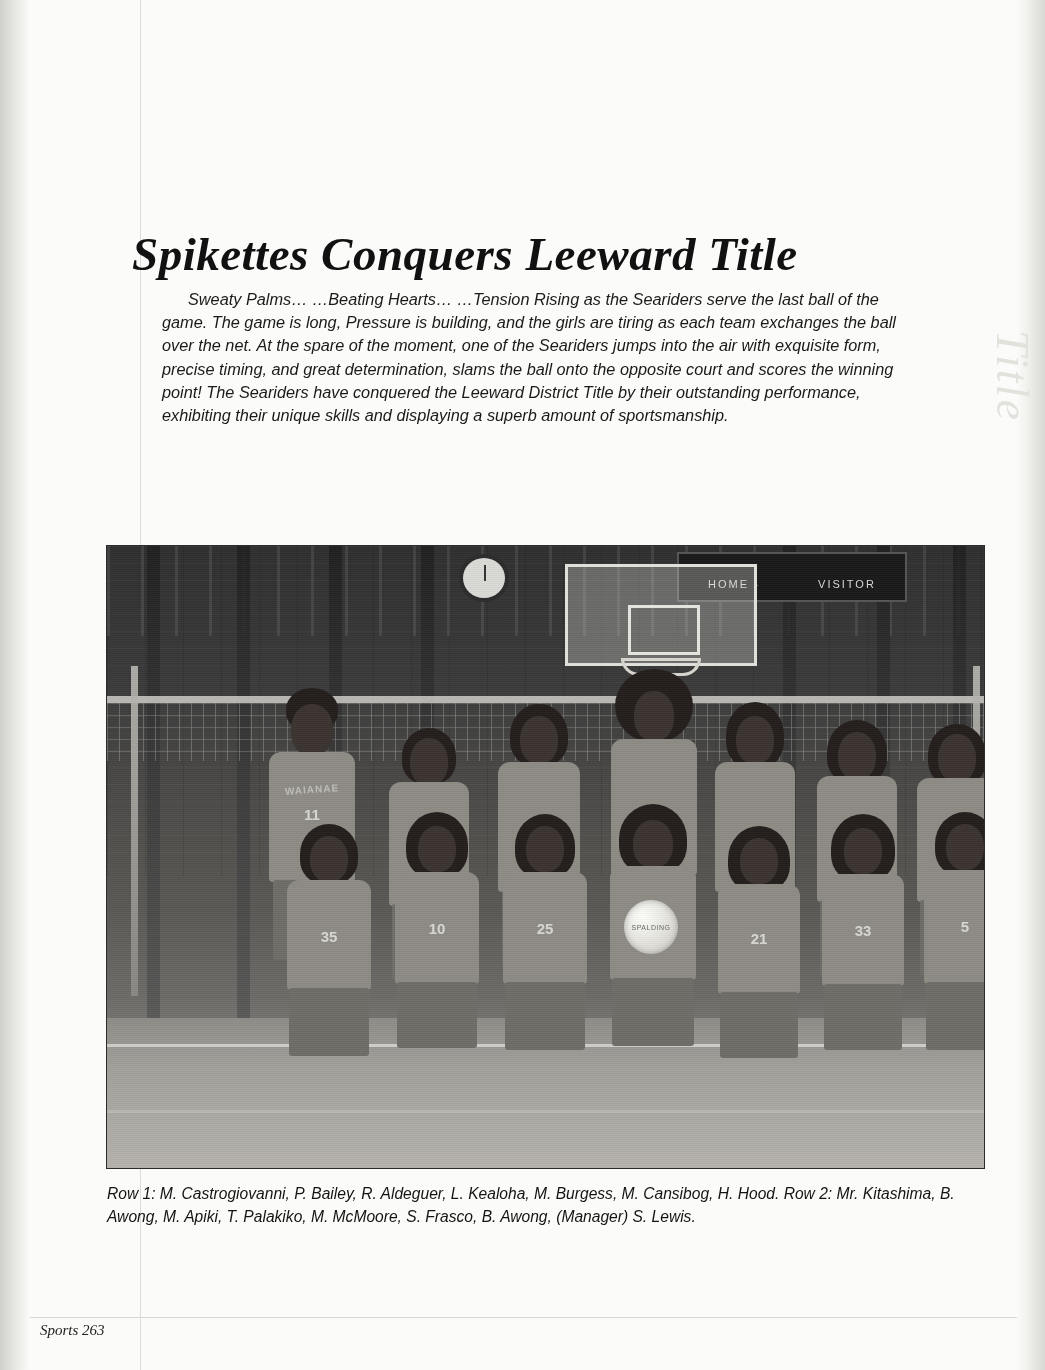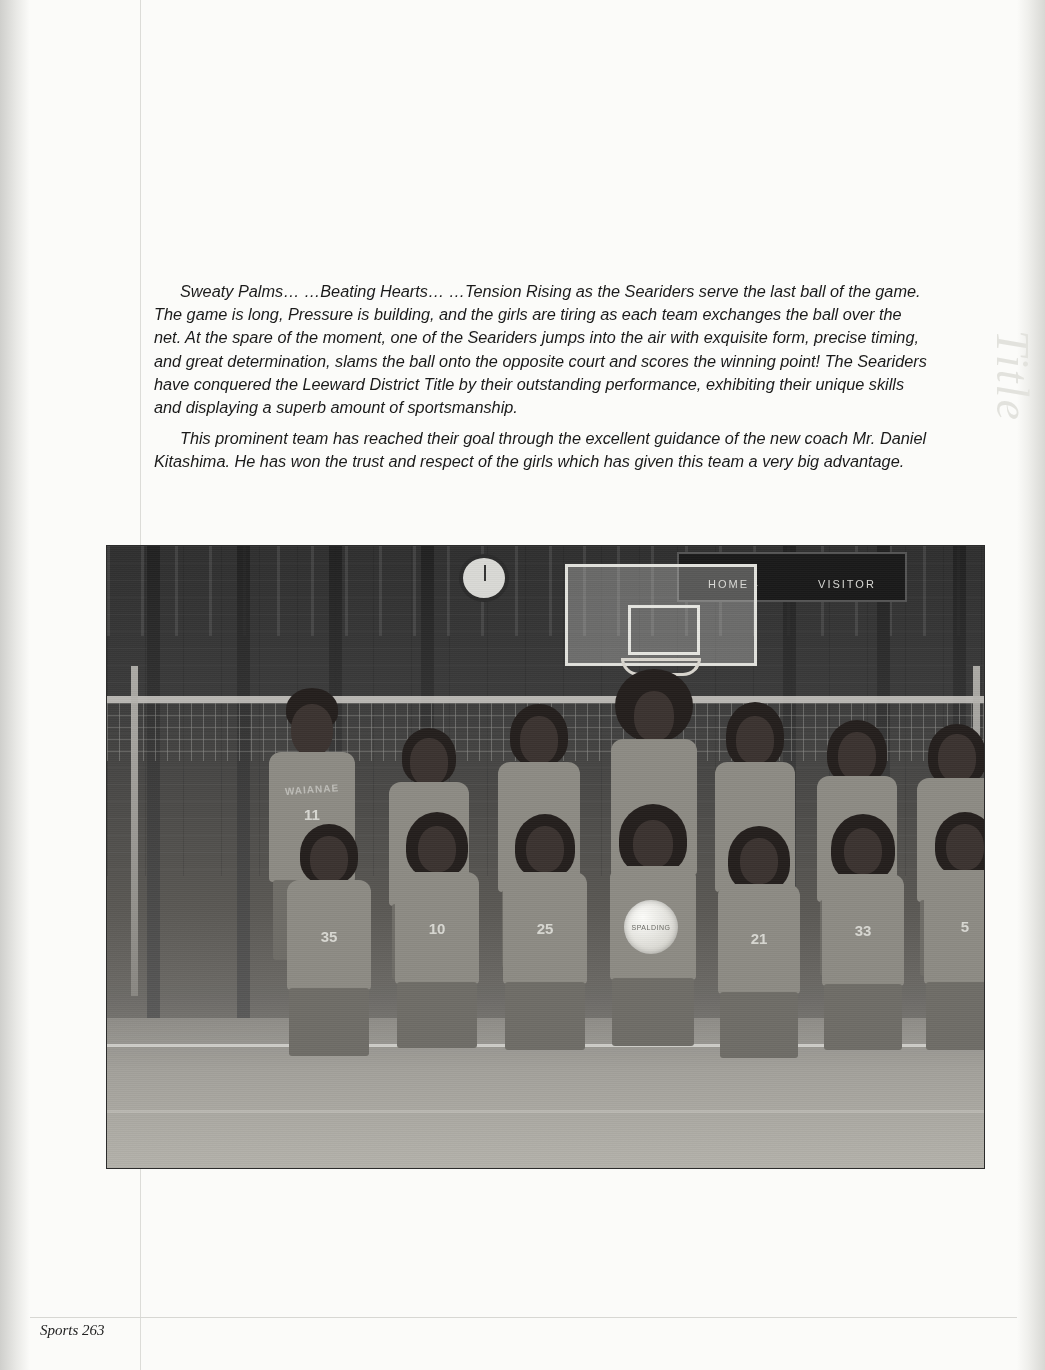--- a/index.html
+++ b/index.html
@@ -86,21 +86,21 @@
     top: 272px;
     width: 795px;
     font-family: "Liberation Sans", sans-serif;
     font-style: italic;
     font-size: 16.3px;
     line-height: 23.2px;
     color: #1a1a1a;
     text-align: left;
   }
   .body-copy p {
-    margin: 8px;
+    margin: 16px;
     text-indent: 26px;
   }
 
   .photo-frame {
     position: absolute;
     left: 107px;
     top: 546px;
     width: 877px;
     height: 622px;
     background: #4a4a4a;
@@ -329,24 +329,24 @@
 
 <div class="page">
 
   <div class="scan-edge-left"></div>
   <div class="scan-edge-right"></div>
   <div class="vert-rule"></div>
   <div class="bottom-rule"></div>
 
   <div class="bleed">Title</div>
 
+  <h1 class="headline">Spikettes Conquers Leeward Title</h1>
 
   <div class="body-copy">
     <p>Sweaty Palms… …Beating Hearts… …Tension Rising as the Seariders serve the last ball of the game. The game is long, Pressure is building, and the girls are tiring as each team exchanges the ball over the net. At the spare of the moment, one of the Seariders jumps into the air with exquisite form, precise timing, and great determination, slams the ball onto the opposite court and scores the winning point! The Seariders have conquered the Leeward District Title by their outstanding performance, exhibiting their unique skills and displaying a superb amount of sportsmanship.</p>
-    <p>This prominent team has reached their goal through the excellent guidance of the new coach Mr. Daniel Kitashima. He has won the trust and respect of the girls which has given this team a very big advantage.</p>
   </div>
 
   <div class="photo-frame">
     <div class="gym-wall"></div>
     <div class="wall-brick"></div>
     <div class="wall-panel-lines"></div>
 
     <div class="beam" style="left:40px"></div>
     <div class="beam" style="left:130px"></div>
     <div class="beam" style="left:222px"></div>
@@ -483,15 +483,16 @@
       <div class="p-shorts" style="top:170px; width:78px; height:68px;"></div>
     </div>
 
     <div class="ball">
       <span class="ball-txt">SPALDING</span>
     </div>
 
     <div class="photo-grain"></div>
   </div>
 
+  <div class="caption">Row 1: M. Castrogiovanni, P. Bailey, R. Aldeguer, L. Kealoha, M. Burgess, M. Cansibog, H. Hood. Row 2: Mr. Kitashima, B. Awong, M. Apiki, T. Palakiko, M. McMoore, S. Frasco, B. Awong, (Manager) S. Lewis.</div>
 
   <div class="folio">Sports 263</div>
 </div>
 
 </body></html>

